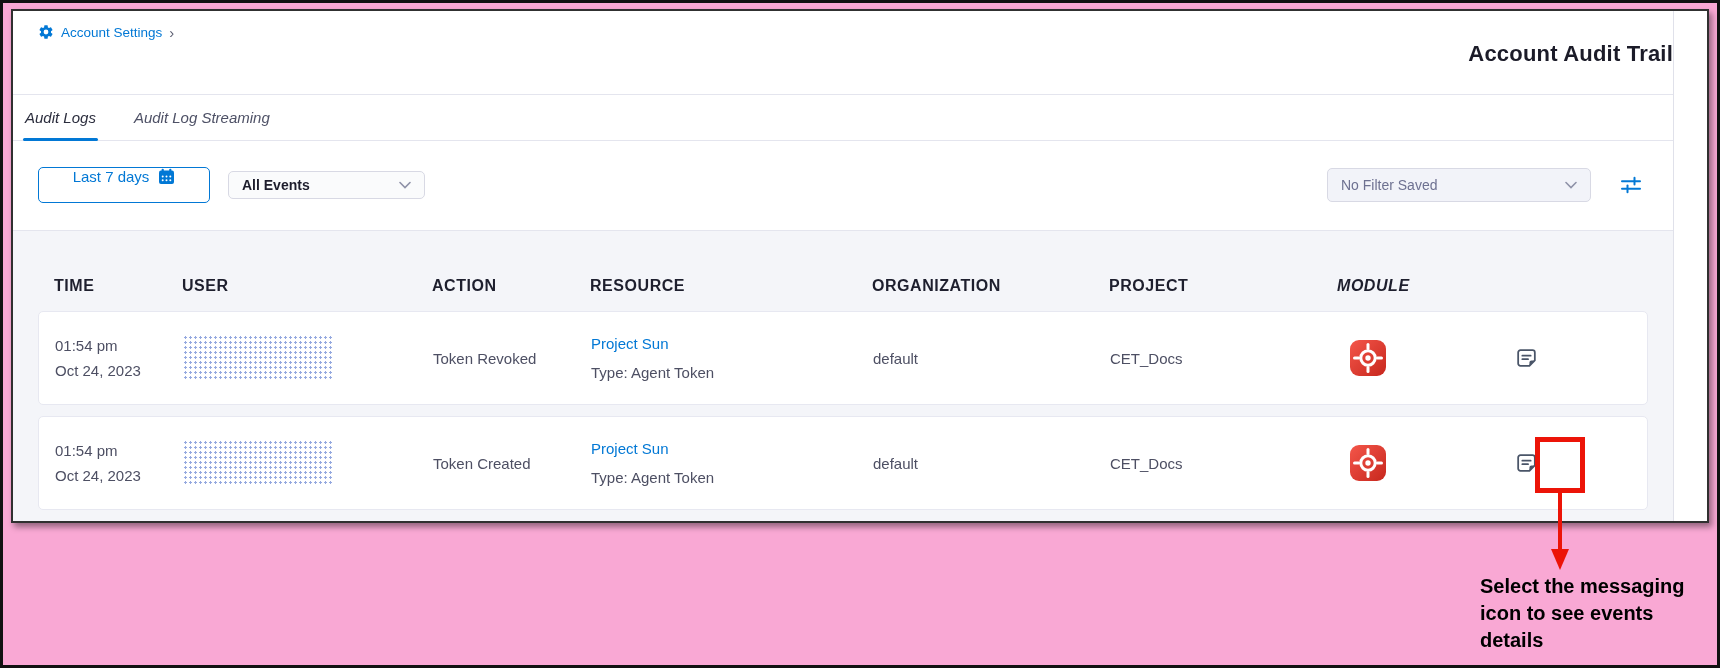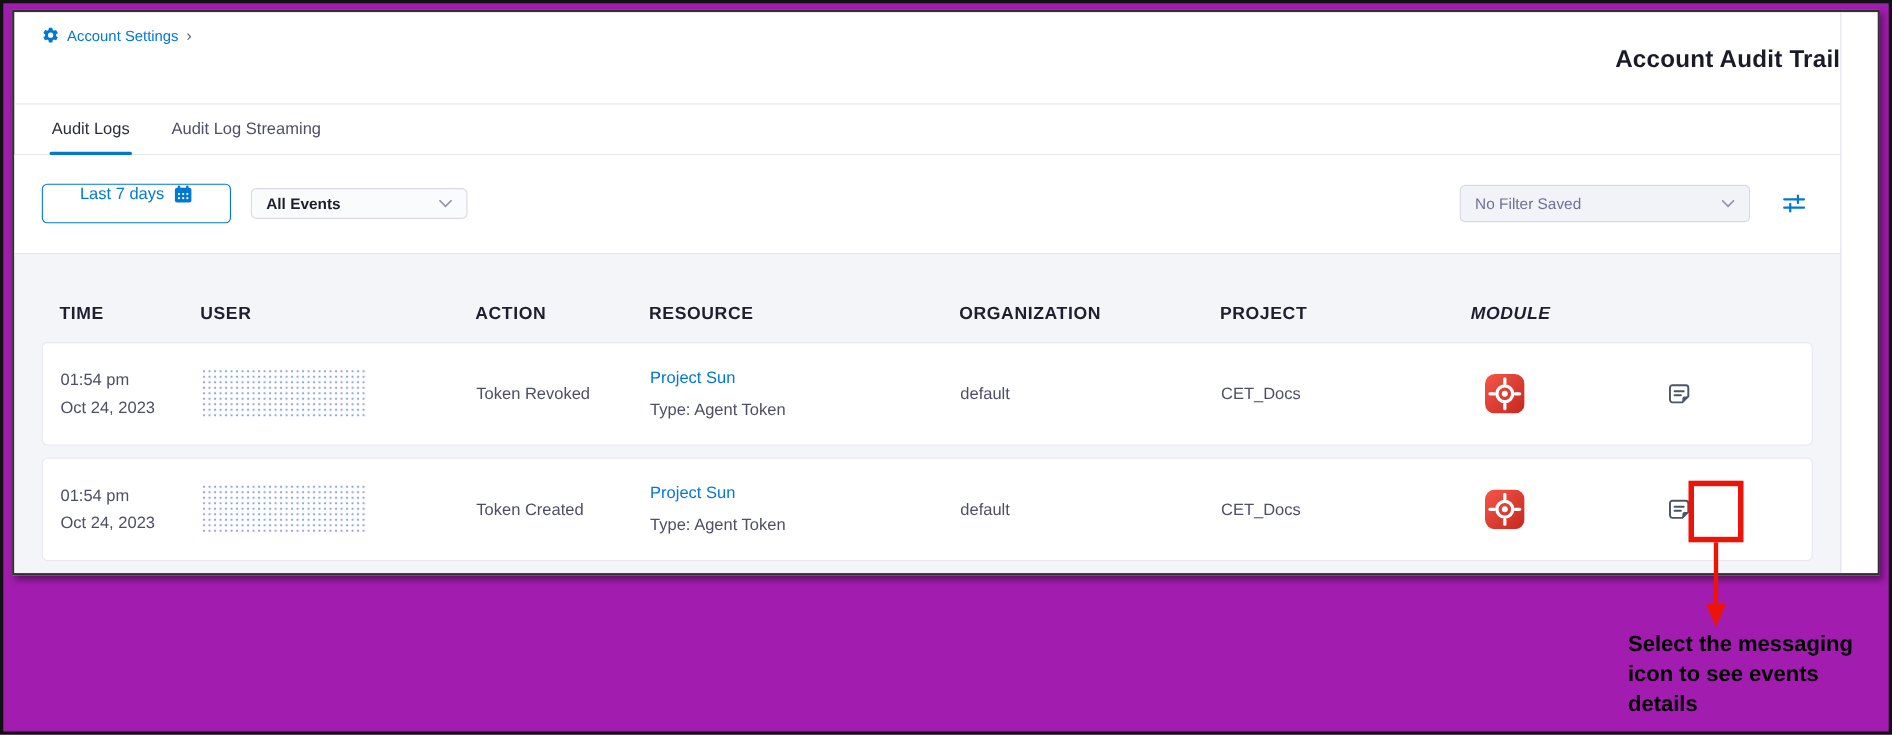--- a/index.html
+++ b/index.html
@@ -1,34 +1,34 @@
 <!DOCTYPE html>
 <html><head>
 <meta charset="utf-8">
 <style>
   * { margin:0; padding:0; box-sizing:border-box; }
   body { font-family:"Liberation Sans", sans-serif; background:#fff; }
-  .stage { position:relative; width:1720px; height:668px; background:#a21caf; border:3px solid #111; overflow:hidden; }
+  .stage { position:relative; width:1720px; height:668px; background:#f9a8d4; border:3px solid #111; overflow:hidden; }
 
   
   .panel { position:absolute; left:8px; top:6px; width:1698px; height:514px; background:#fff;
            border:2px solid #303030; box-shadow:3px 4px 6px rgba(0,0,0,.40); overflow:hidden; }
   .panel-vline { position:absolute; left:1660px; top:0; bottom:0; width:1px; background:#e0e1ea; }
 
   .content { width:1660px; height:100%; display:flex; flex-direction:column; }
 
   
   .page-header { height:85px; padding:13px 0 0 25px; border-bottom:1px solid #e4e5ee; }
   .crumb-row { display:flex; align-items:center; gap:7px; }
   .crumb-link { display:flex; align-items:center; gap:7px; color:#0278d5; font-size:13.5px; font-weight:500; cursor:pointer; }
   .crumb-sep { color:#5c5f72; font-size:15px; line-height:1; }
   .page-title { margin-top:1px; font-size:22px; font-weight:700; color:#1b1b28; letter-spacing:.2px;text-align:right; }
 
   
-  .tabs { height:46px; display:flex; align-items:stretch; gap:38px; padding-left:34px; border-bottom:1px solid #e4e5ee; }
+  .tabs { height:46px; display:flex; align-items:stretch; gap:38px; padding-left:12px; border-bottom:1px solid #e4e5ee;font-style:italic; }
   .tab { display:flex; align-items:center; font-size:15px; color:#4e5166; cursor:pointer; position:relative; }
   .tab.active { color:#2b2d3d; }
   .tab.active::after { content:""; position:absolute; left:-2px; right:-2px; bottom:-1px; height:3px; background:#0278d5; border-radius:2px; }
 
   
   .toolbar { height:91px; display:flex; align-items:center; padding:0 30px 0 25px; border-bottom:1px solid #e4e5ee; background:#fff; }
   .date-btn { display:flex; align-items:flex-start; justify-content:center; gap:9px; width:172px; height:36px;
               border:1.5px solid #0278d5; border-radius:5px; background:#fff; color:#0278d5;
               font-size:15px; font-weight:500; cursor:pointer; }
   .select { display:flex; align-items:center; justify-content:space-between; height:28px; padding:0 13px;

